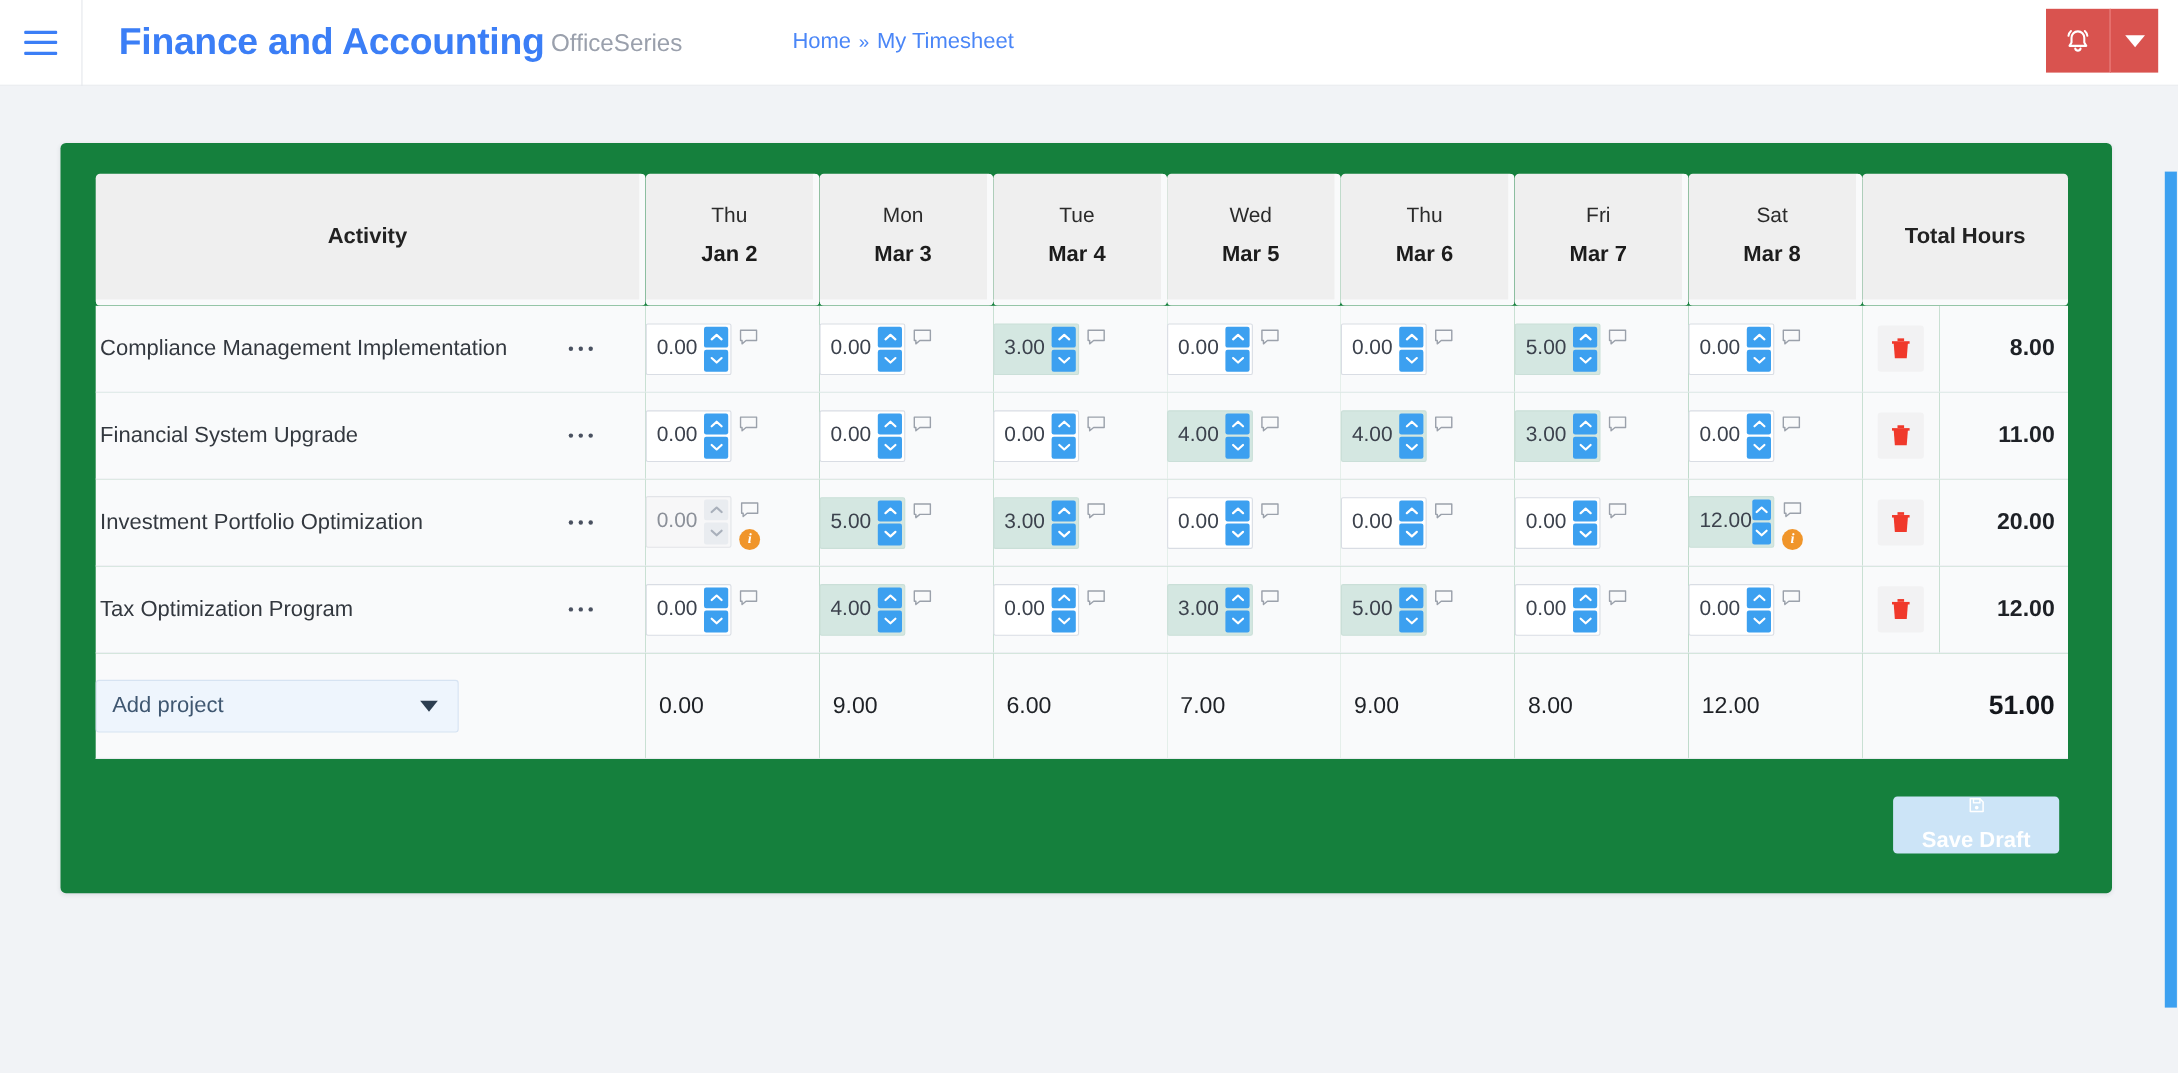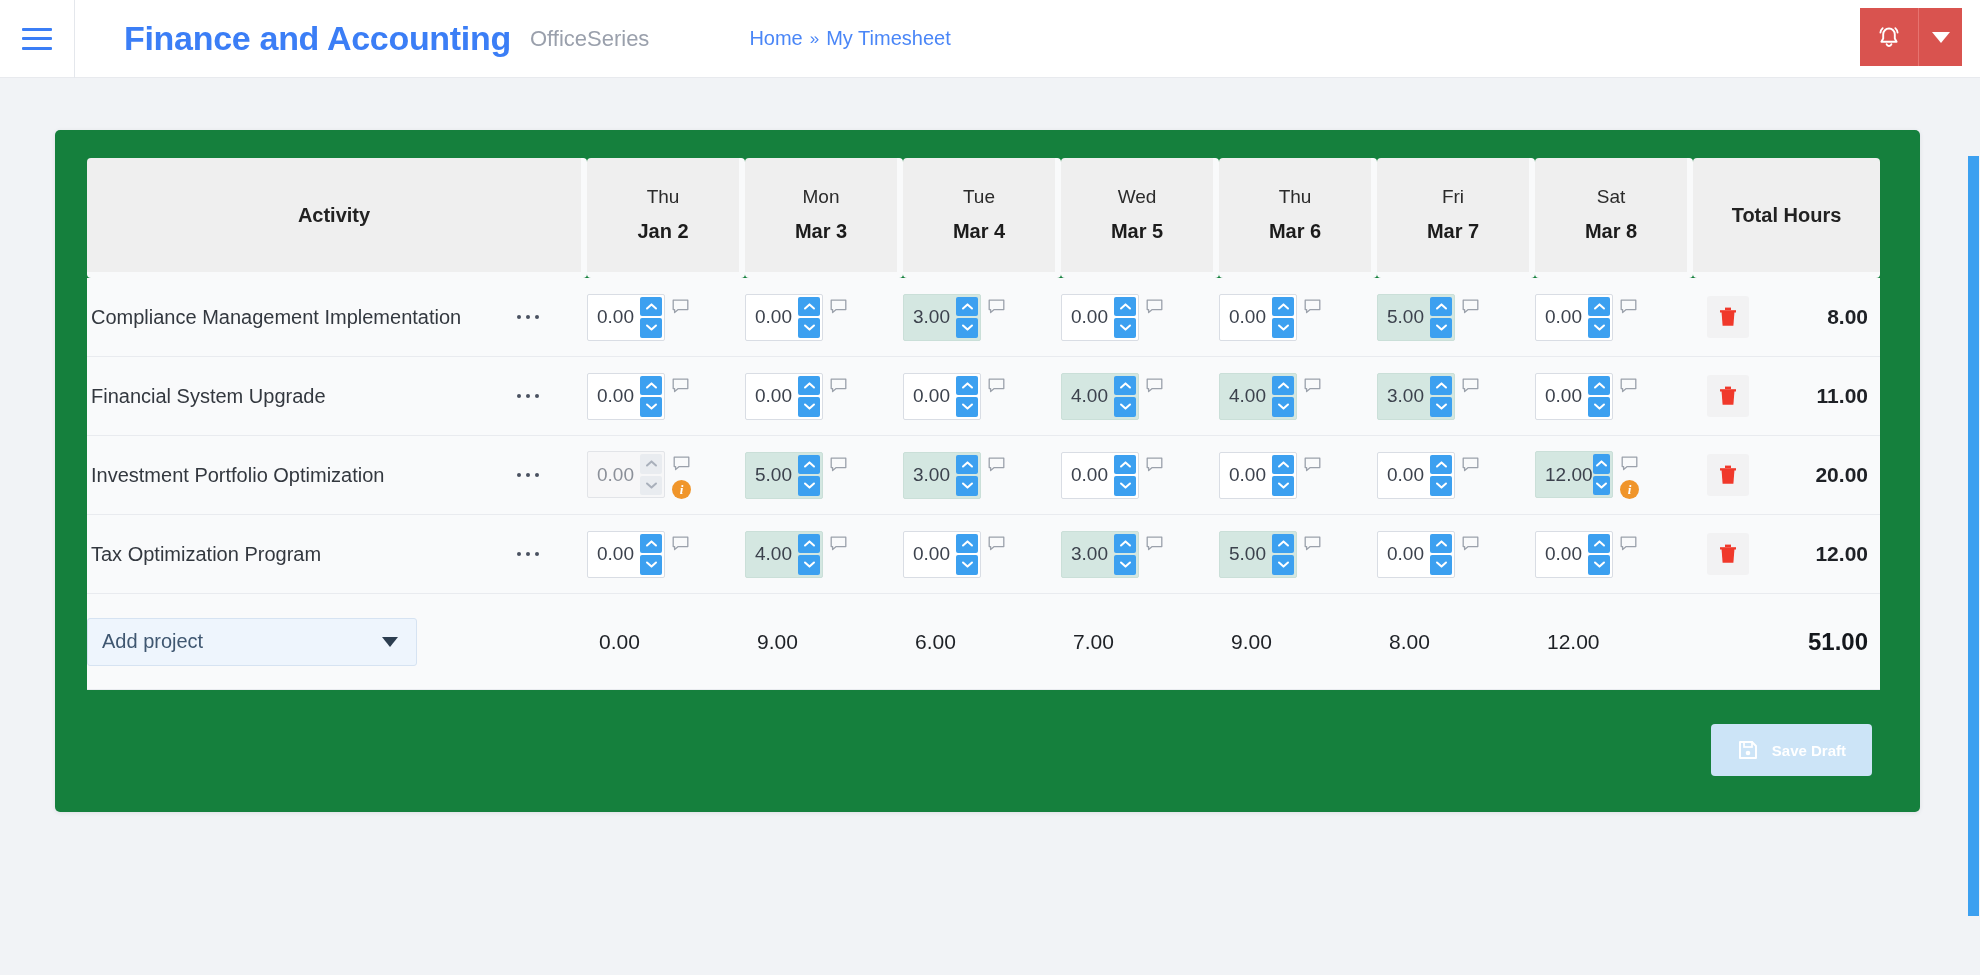--- a/index.html
+++ b/index.html
@@ -23,24 +23,24 @@
     width: 75px; height: 78px;
     display: flex; align-items: center; justify-content: center;
     border-right: 1px solid #e4e7ec;
     cursor: pointer;
   }
   .hamburger { width: 30px; height: 22px; display: flex; flex-direction: column; justify-content: space-between; }
   .hamburger span { display: block; height: 3px; background: #3b7ef6; border-radius: 1px; }
 
   .brand-title {
     font-size: 34px; font-weight: bold; color: #3b7ef6;
-    margin-left: 49px; letter-spacing: -0.3px; white-space: nowrap;
+    margin-left: 33px; letter-spacing: -0.3px; white-space: nowrap;
   }
   .brand-sub {
-    font-size: 22px; color: #9aa0ac; margin-left: 19px; white-space: nowrap;
+    font-size: 22px; color: #9aa0ac; margin-left: 6px; white-space: nowrap;
   }
   .breadcrumb {
     margin-left: 100px; font-size: 20px; white-space: nowrap; display: flex; align-items: center; gap: 7px;
   }
   .breadcrumb a { color: #4a86f7; text-decoration: none; }
   .breadcrumb .sep { color: #4a86f7; font-size: 17px; }
 
   .topbar-right {
     position: absolute; right: 18px; top: 8px;
     display: flex; height: 58px;
@@ -157,22 +157,23 @@
     border-top: 10px solid #2c3e50;
   }
   .foot-total { font-size: 21px; color: #1e2126; padding-left: 12px; }
   .foot-grand { text-align: right; padding-right: 12px; font-size: 24px; font-weight: bold; color: #14171c; }
 
   
   .actions { display: flex; justify-content: flex-end; gap: 28px; margin-top: 34px; padding-right: 8px; }
   .btn {
     display: inline-flex; align-items: center; gap: 13px;
     height: 52px; padding: 0 26px; border: none; border-radius: 4px;
-    font-size: 15px; font-weight: bold; cursor: pointer;
+    font-size: 20px; font-weight: bold; cursor: pointer;
     font-family: "Liberation Sans", sans-serif;
+    flex-direction: column;
   }
   .btn-draft { background: #cce4f7; color: #ffffff; cursor: default; }
   .btn-submit { background: #3ca0f0; color: #ffffff; padding: 0 30px; }
 
   
   .scrollbar-track {
     position: absolute; top: 78px; right: 0; width: 13px; bottom: 0;
     background: #f1f3f6;
   }
   .scrollbar-thumb {

